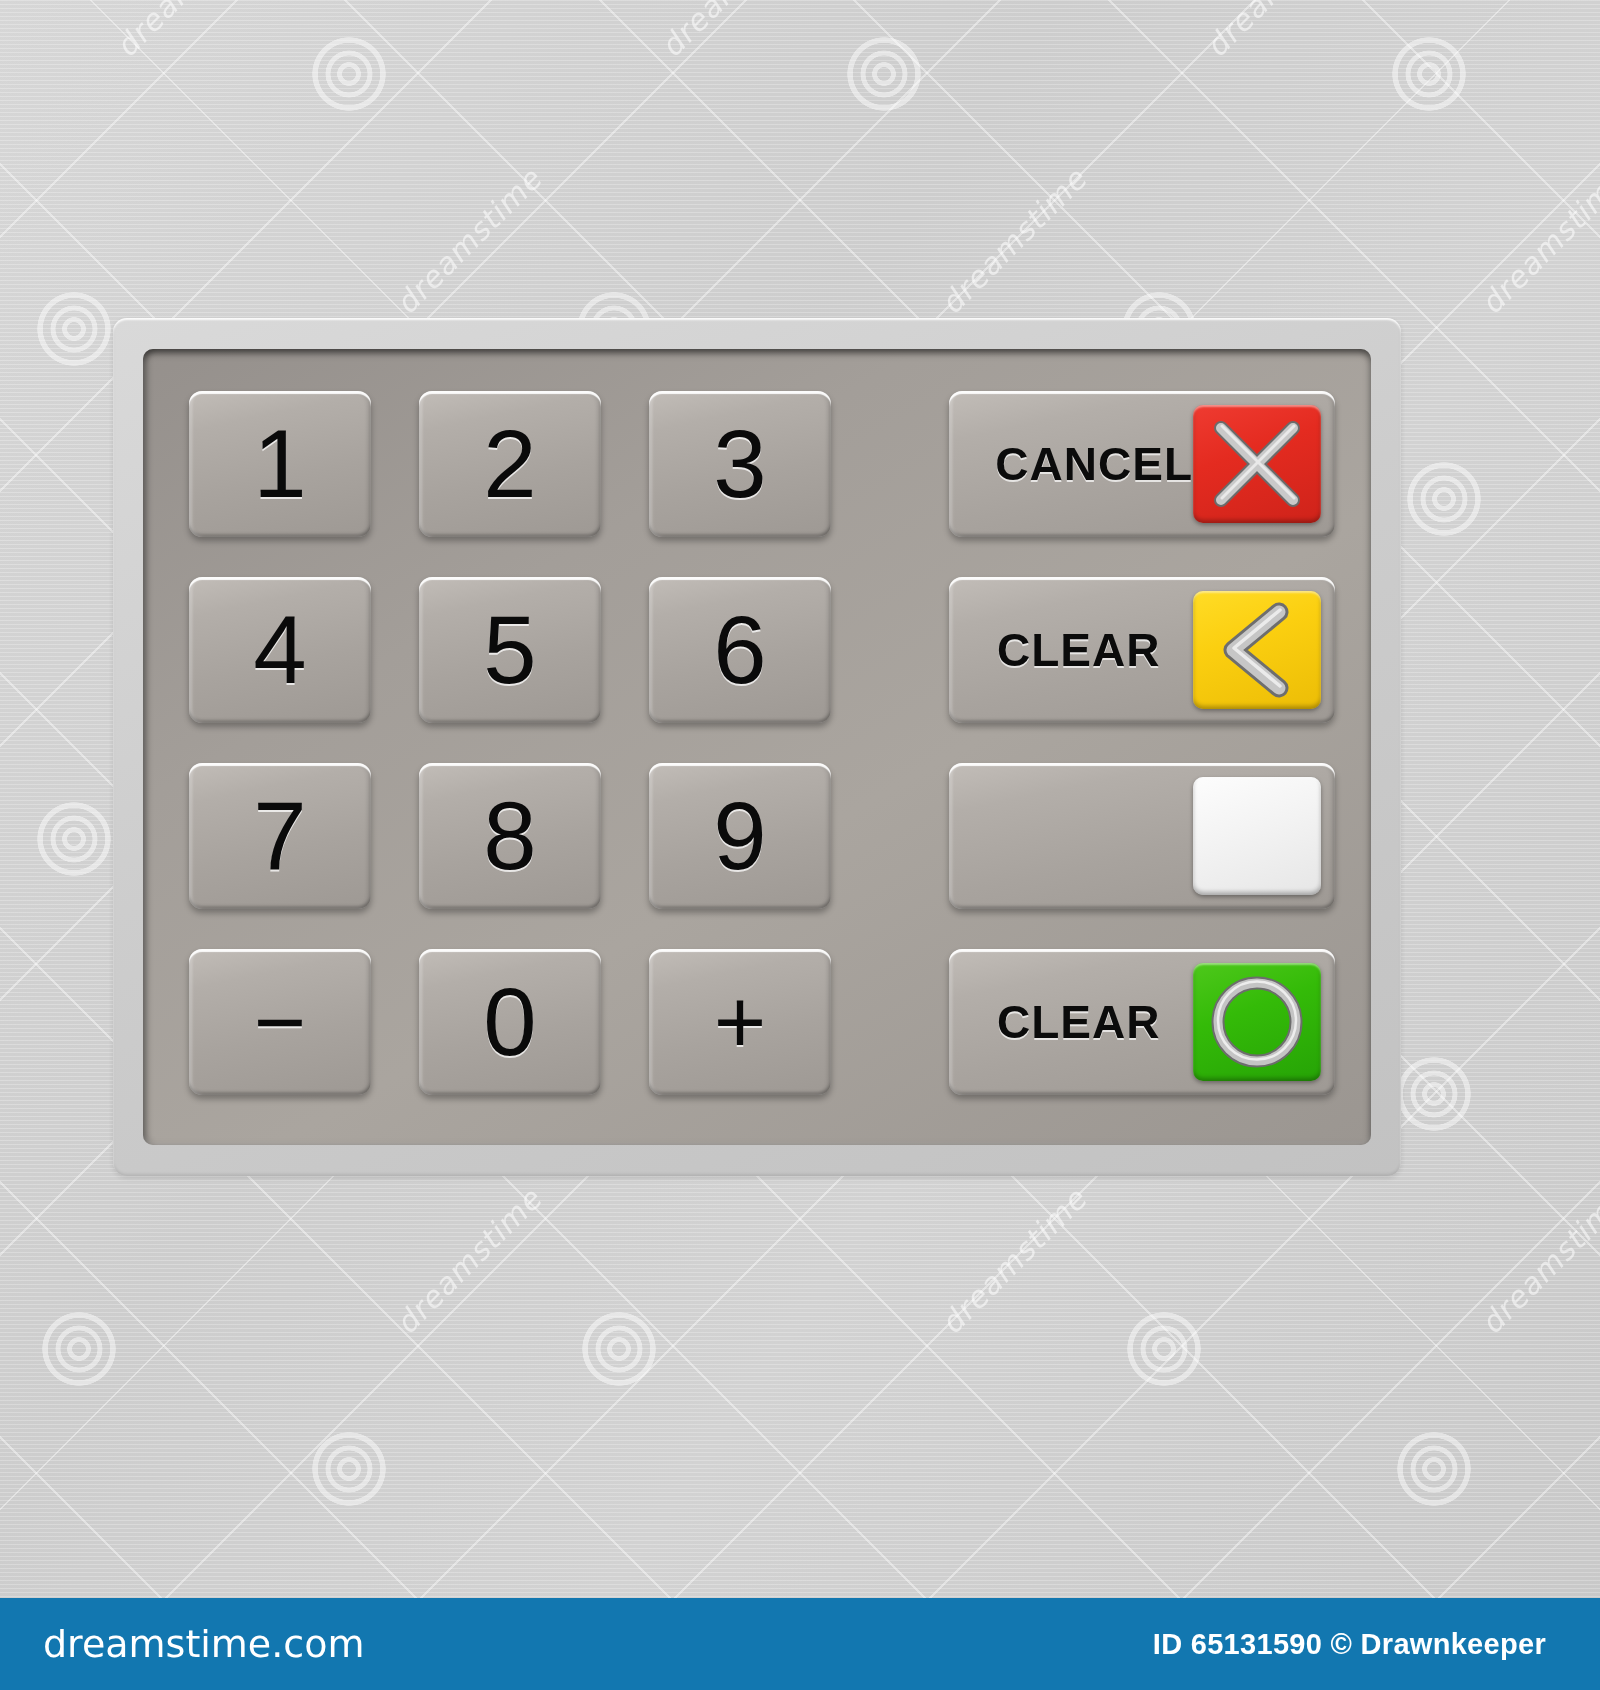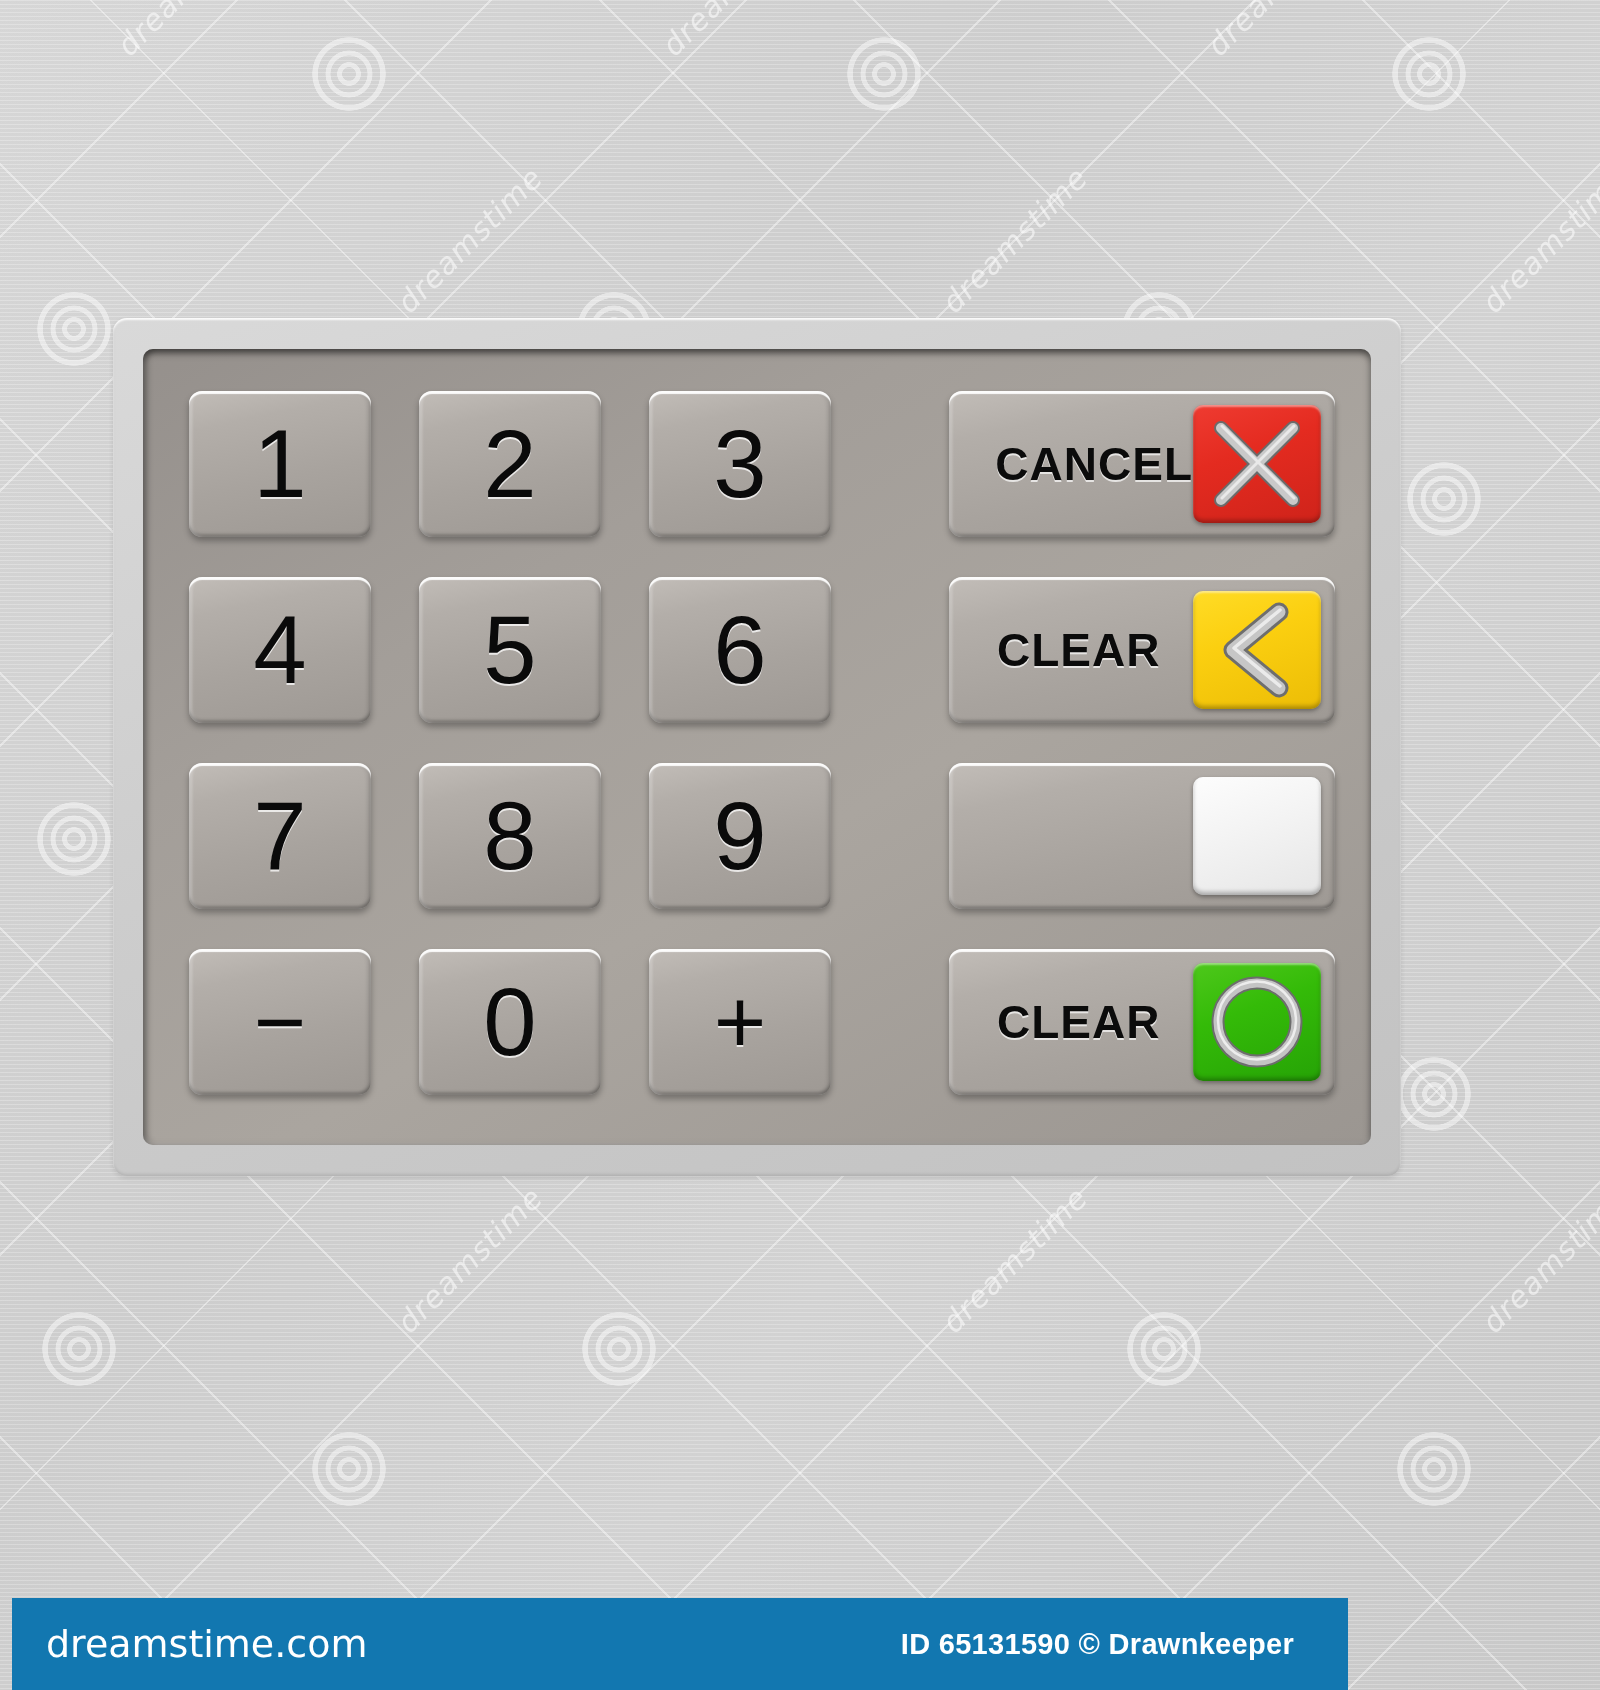--- a/index.html
+++ b/index.html
@@ -214,29 +214,29 @@
   .tile-red    { background: linear-gradient(160deg, #ef3b31 0%, #e42b20 40%, #cf231a 100%); }
   .tile-yellow { background: linear-gradient(160deg, #ffdc26 0%, #fbcf10 40%, #ecbd06 100%); }
   .tile-white  { background: linear-gradient(160deg, #fdfdfd 0%, #f3f3f3 45%, #e6e6e6 100%); }
   .tile-green  { background: linear-gradient(160deg, #4ec81b 0%, #34bb08 40%, #26a306 100%); }
 
   .tile svg { display: block; }
 
   
   #footer {
     position: absolute;
-    left: 12px;
+    left: 0;
     bottom: 0;
-    width: 1336px;
+    width: 1600px;
     height: 92px;
     background: #1277b0;
     display: flex;
     align-items: center;
     justify-content: space-between;
-    padding: 0 30px 0 34px;
+    padding: 0 30px 0 43px;
   }
 
   #brand {
     font-family: "DejaVu Sans", sans-serif;
     font-size: 38px;
     color: #ffffff;
     letter-spacing: 0px;
     position: relative;
     font-style: normal;
   }

